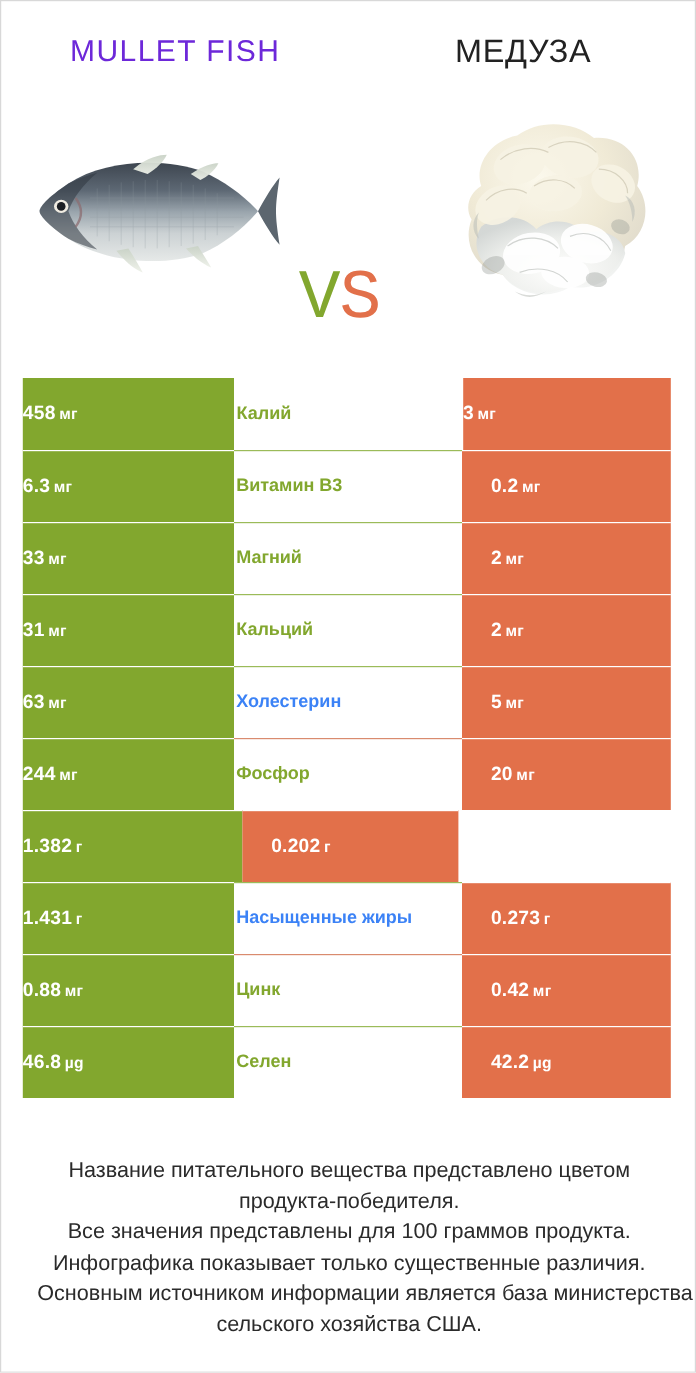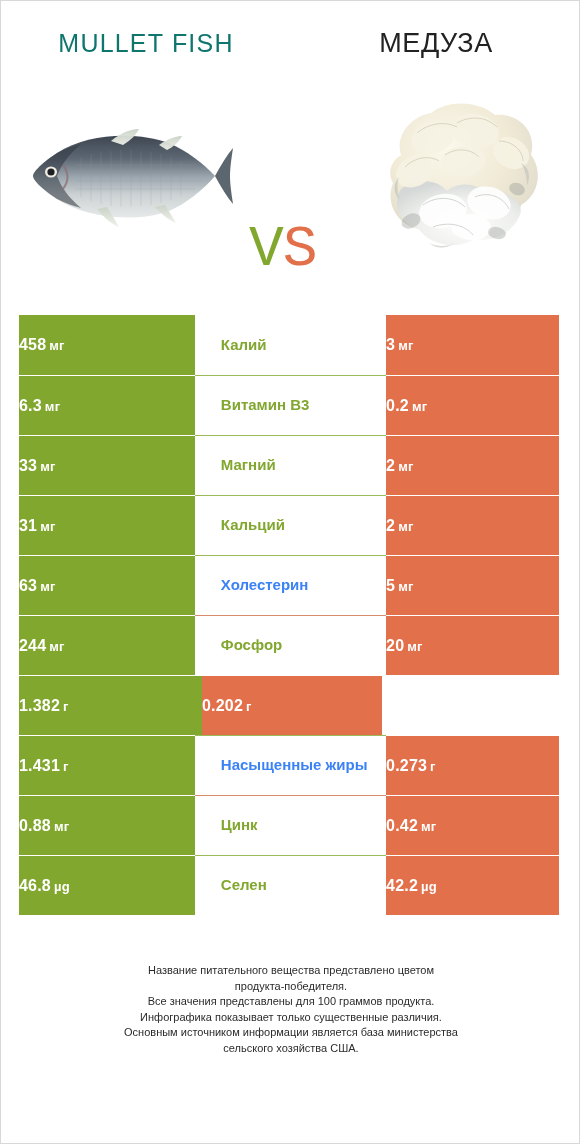--- a/index.html
+++ b/index.html
@@ -17,21 +17,21 @@
   }
 
   
   .titles {
     position:absolute; top:22px; left:0; width:580px; height:40px;
     display:flex;
   }
   .title-cell { width:290px; display:flex; align-items:center; justify-content:center; }
   .title-left {
     font-size:25px; font-weight:300; letter-spacing:1.2px;
-    color:#0f766e; text-transform:uppercase; white-space:nowrap;
+    color:#6d28d9; text-transform:uppercase; white-space:nowrap;
   }
   .title-right {
     font-size:27px; font-weight:400; letter-spacing:0.6px;
     color:#222222; text-transform:uppercase; white-space:nowrap;
   }
 
   
   .hero {
     position:absolute; top:80px; left:0; width:552px; height:220px;font-family:Liberation Mono, monospace;
   }
@@ -58,45 +58,45 @@
   .row {
     flex:1 1 0;
     display:flex;
     min-height:0;
   }
   .cell {
     display:flex; align-items:center; justify-content:flex-start;
     text-align:center; overflow:hidden;
   }
   .cell-left  { width:183px; background:#82a72e; color:#ffffff; }
-  .cell-mid   { width:198px; background:#ffffff;padding-left:24px; }
+  .cell-mid   { width:198px; background:#ffffff; }
   .cell-right { width:180px; background:#e2704a; color:#ffffff; }
 
   .val { font-size:16px; font-weight:700; white-space:nowrap; letter-spacing:0.2px; }
   .val .unit { font-size:13px; font-weight:700; margin-left:3px; }
 
   .nutrient {
     font-size:15px; font-weight:700; line-height:1.35;
     padding:0 2px; white-space:nowrap;
   }
   .nutrient.wrap { white-space:normal; }
   .win-green  { color:#82a72e; }
   .win-orange { color:#3b82f6; }
 
   
   .row + .row .cell-mid { border-top:1px solid #9bbb59; }
   .row + .row.div-orange .cell-mid { border-top:1px solid #d98b6e; }
   .row + .row .cell-left  { border-top:1px solid #ffffff; }
-  .row + .row .cell-right { border-top:1px solid #ffffff; }
+  .row + .row .cell-right { border-top:1px solid #ffffff;padding-left:24px; }
 
   
   .footer {
     position:absolute; left:30px; top:962px; width:520px;
     text-align:center;
-    font-size:11px; font-weight:400; line-height:1.42;
+    font-size:18px; font-weight:400; line-height:1.42;
     color:#2b2b2b;
   }
   .footer div { white-space:nowrap; }
   .footer .l1, .footer .l2 { white-space:normal; }
 </style>
 </head>
 <body>
 
 <div class="page">
 

